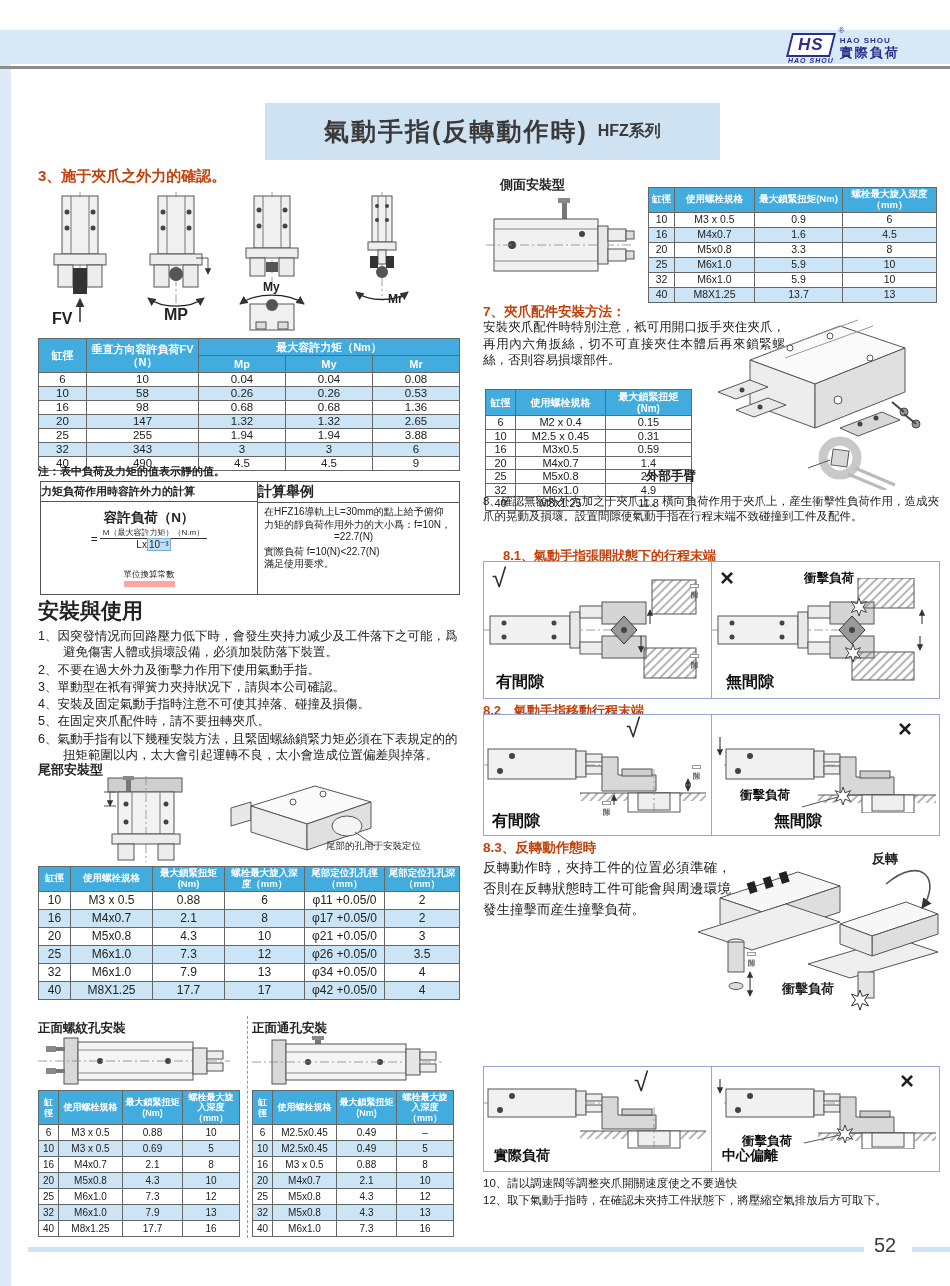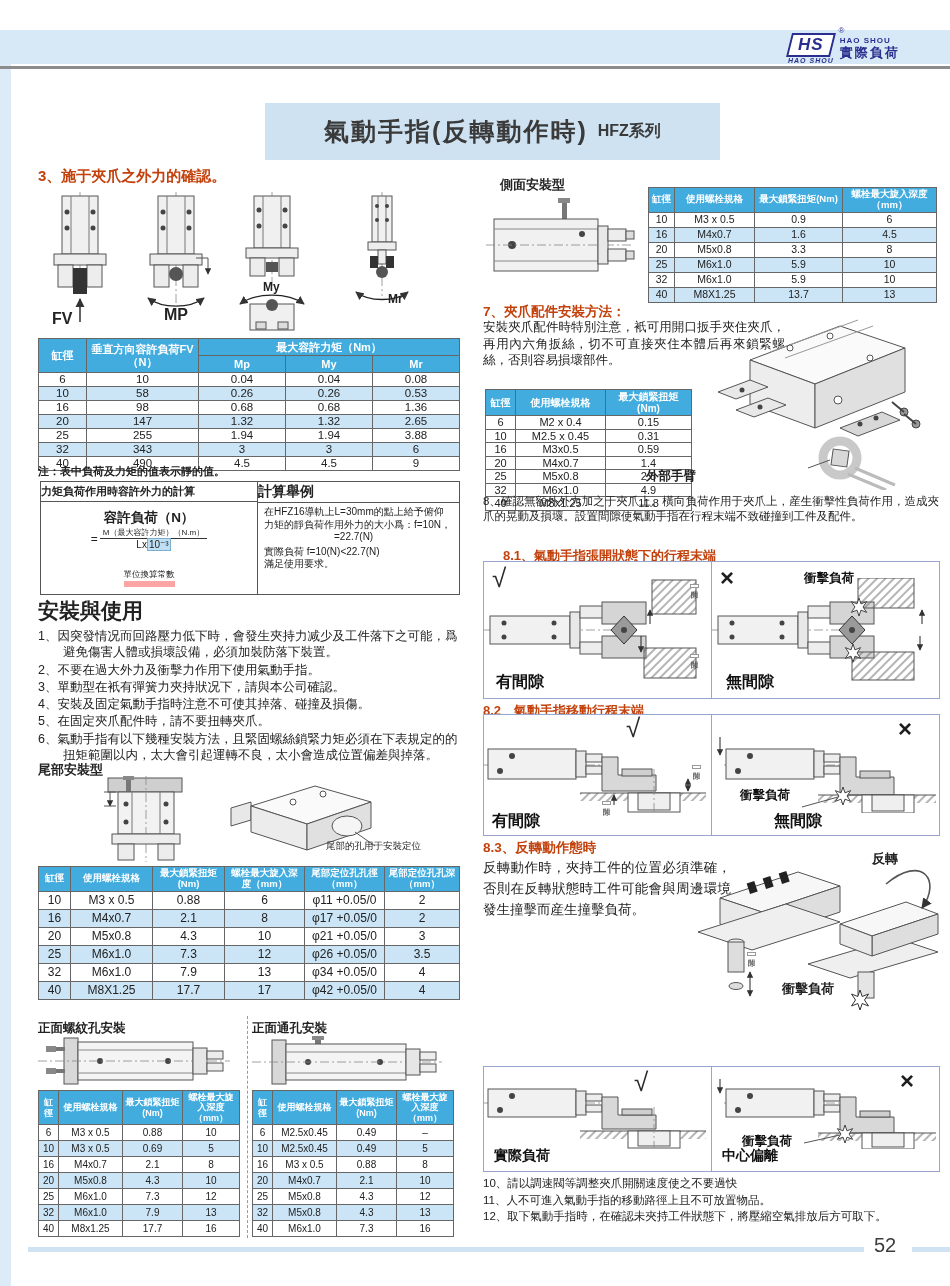--- a/index.html
+++ b/index.html
@@ -892,21 +892,20 @@
         <use href="#burst" x="124" y="48" width="18" height="18"></use>
         <line x1="92" y1="66" x2="128" y2="58" stroke="#555"></line>
       </svg>
       <span class="abs impact" style="left:30px;top:66px;">衝擊負荷</span>
       <span class="abs gap-label sm" style="left:10px;top:80px;">中心偏離</span>
     </div>
   </div>
 
   <div class="abs" style="left:483px;top:1176px;width:460px;font-size:11.5px;line-height:1.35;">
     <div class="item">10、請以調速閥等調整夾爪開關速度使之不要過快</div>
-    <div class="item">11、人不可進入氣動手指的移動路徑上且不可放置物品。</div>
     <div class="item">12、取下氣動手指時，在確認未夾持工件狀態下，將壓縮空氣排放后方可取下。</div>
   </div>
 
   <div class="abs footer-line" style="left:28px;top:1247px;width:836px;height:5px;"></div>
   <div class="abs footer-line" style="left:912px;top:1247px;width:38px;height:5px;"></div>
   <div class="abs pagenum" style="left:874px;top:1234px;">52</div>
 
 </div>
 
 </body></html>

